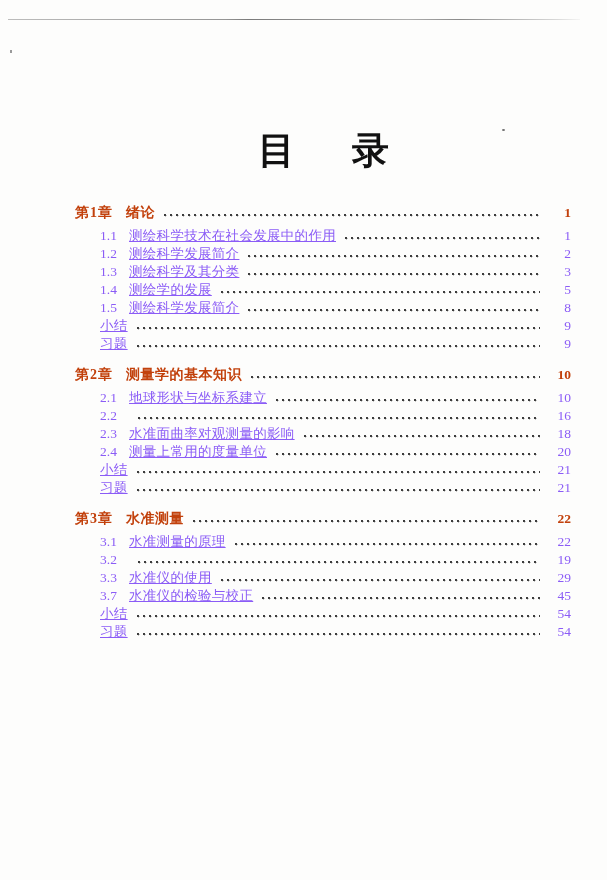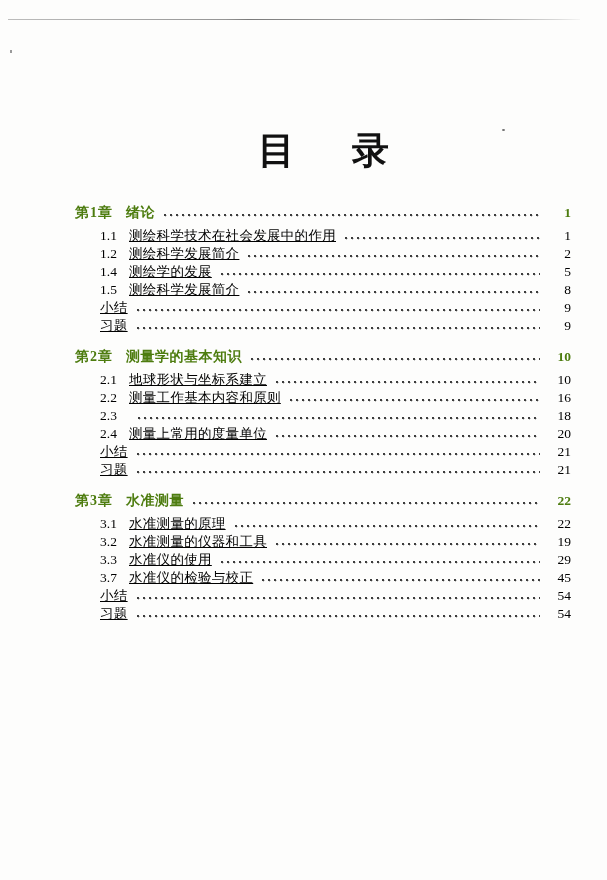--- a/index.html
+++ b/index.html
@@ -34,25 +34,25 @@
     font-size:37px; font-weight:bold; letter-spacing:0;
     color:#111;
   }
 
   
   .toc {
     position:absolute; top:204px; left:75px; width:496px;
     font-size:13.5px; line-height:18px;
   }
   .row { display:flex; align-items:baseline; }
-  .chapter-row { font-weight:bold; font-size:14px; margin-top:13px; margin-bottom:5px; color:#4d7c0f;justify-content:space-between; }
+  .chapter-row { font-weight:bold; font-size:14px; margin-top:13px; margin-bottom:5px; color:#c2410c;justify-content:space-between; }
   .chapter-row:first-child { margin-top:0; }
   .chapter-label { letter-spacing:1px; margin-right:13px; white-space:nowrap; }
   .chapter-title { white-space:nowrap; letter-spacing:.5px; }
-  .section-row, .extra-row { margin-left:25px; color:#000000; }
+  .section-row, .extra-row { margin-left:25px; color:#8b5cf6; }
   .section-number { width:29px; flex:none; font-family:"Liberation Serif","DejaVu Serif",serif; }
   .section-title, .extra-title { white-space:nowrap; letter-spacing:.3px;text-decoration:underline; }
   .leader-dots {
     flex:1; height:4px; align-self:baseline;
     margin:0 7px 0 9px;
     background-image:radial-gradient(circle at 1.2px 2.2px, #3c3c3c 1.05px, rgba(0,0,0,0) 1.45px);
     background-size:6px 4px;
     background-repeat:repeat-x;
     background-position:left bottom;
   }
@@ -88,20 +88,26 @@
         <span class="leader-dots"></span>
         <span class="page-number">1</span>
       </div>
       <div class="row section-row">
         <span class="section-number">1.2</span>
         <span class="section-title">测绘科学发展简介</span>
         <span class="leader-dots"></span>
         <span class="page-number">2</span>
       </div>
       <div class="row section-row">
+        <span class="section-number">1.3</span>
+        <span class="section-title">测绘科学及其分类</span>
+        <span class="leader-dots"></span>
+        <span class="page-number">3</span>
+      </div>
+      <div class="row section-row">
         <span class="section-number">1.4</span>
         <span class="section-title">测绘学的发展</span>
         <span class="leader-dots"></span>
         <span class="page-number">5</span>
       </div>
       <div class="row section-row">
         <span class="section-number">1.5</span>
         <span class="section-title">测绘科学发展简介</span>
         <span class="leader-dots"></span>
         <span class="page-number">8</span>
@@ -123,26 +129,26 @@
         <span class="page-number">10</span>
       </div>
       <div class="row section-row">
         <span class="section-number">2.1</span>
         <span class="section-title">地球形状与坐标系建立</span>
         <span class="leader-dots"></span>
         <span class="page-number">10</span>
       </div>
       <div class="row section-row">
         <span class="section-number">2.2</span>
-        <span class="section-title">测量工作基本内容和原则</span>
         <span class="leader-dots"></span>
         <span class="page-number">16</span>
       </div>
       <div class="row section-row">
         <span class="section-number">2.3</span>
+        <span class="section-title">水准面曲率对观测量的影响</span>
         <span class="leader-dots"></span>
         <span class="page-number">18</span>
       </div>
       <div class="row section-row">
         <span class="section-number">2.4</span>
         <span class="section-title">测量上常用的度量单位</span>
         <span class="leader-dots"></span>
         <span class="page-number">20</span>
       </div>
       <div class="row extra-row">
@@ -162,21 +168,20 @@
         <span class="page-number">22</span>
       </div>
       <div class="row section-row">
         <span class="section-number">3.1</span>
         <span class="section-title">水准测量的原理</span>
         <span class="leader-dots"></span>
         <span class="page-number">22</span>
       </div>
       <div class="row section-row">
         <span class="section-number">3.2</span>
-        <span class="section-title">水准测量的仪器和工具</span>
         <span class="leader-dots"></span>
         <span class="page-number">19</span>
       </div>
       <div class="row section-row">
         <span class="section-number">3.3</span>
         <span class="section-title">水准仪的使用</span>
         <span class="leader-dots"></span>
         <span class="page-number">29</span>
       </div>
       <div class="row section-row">

